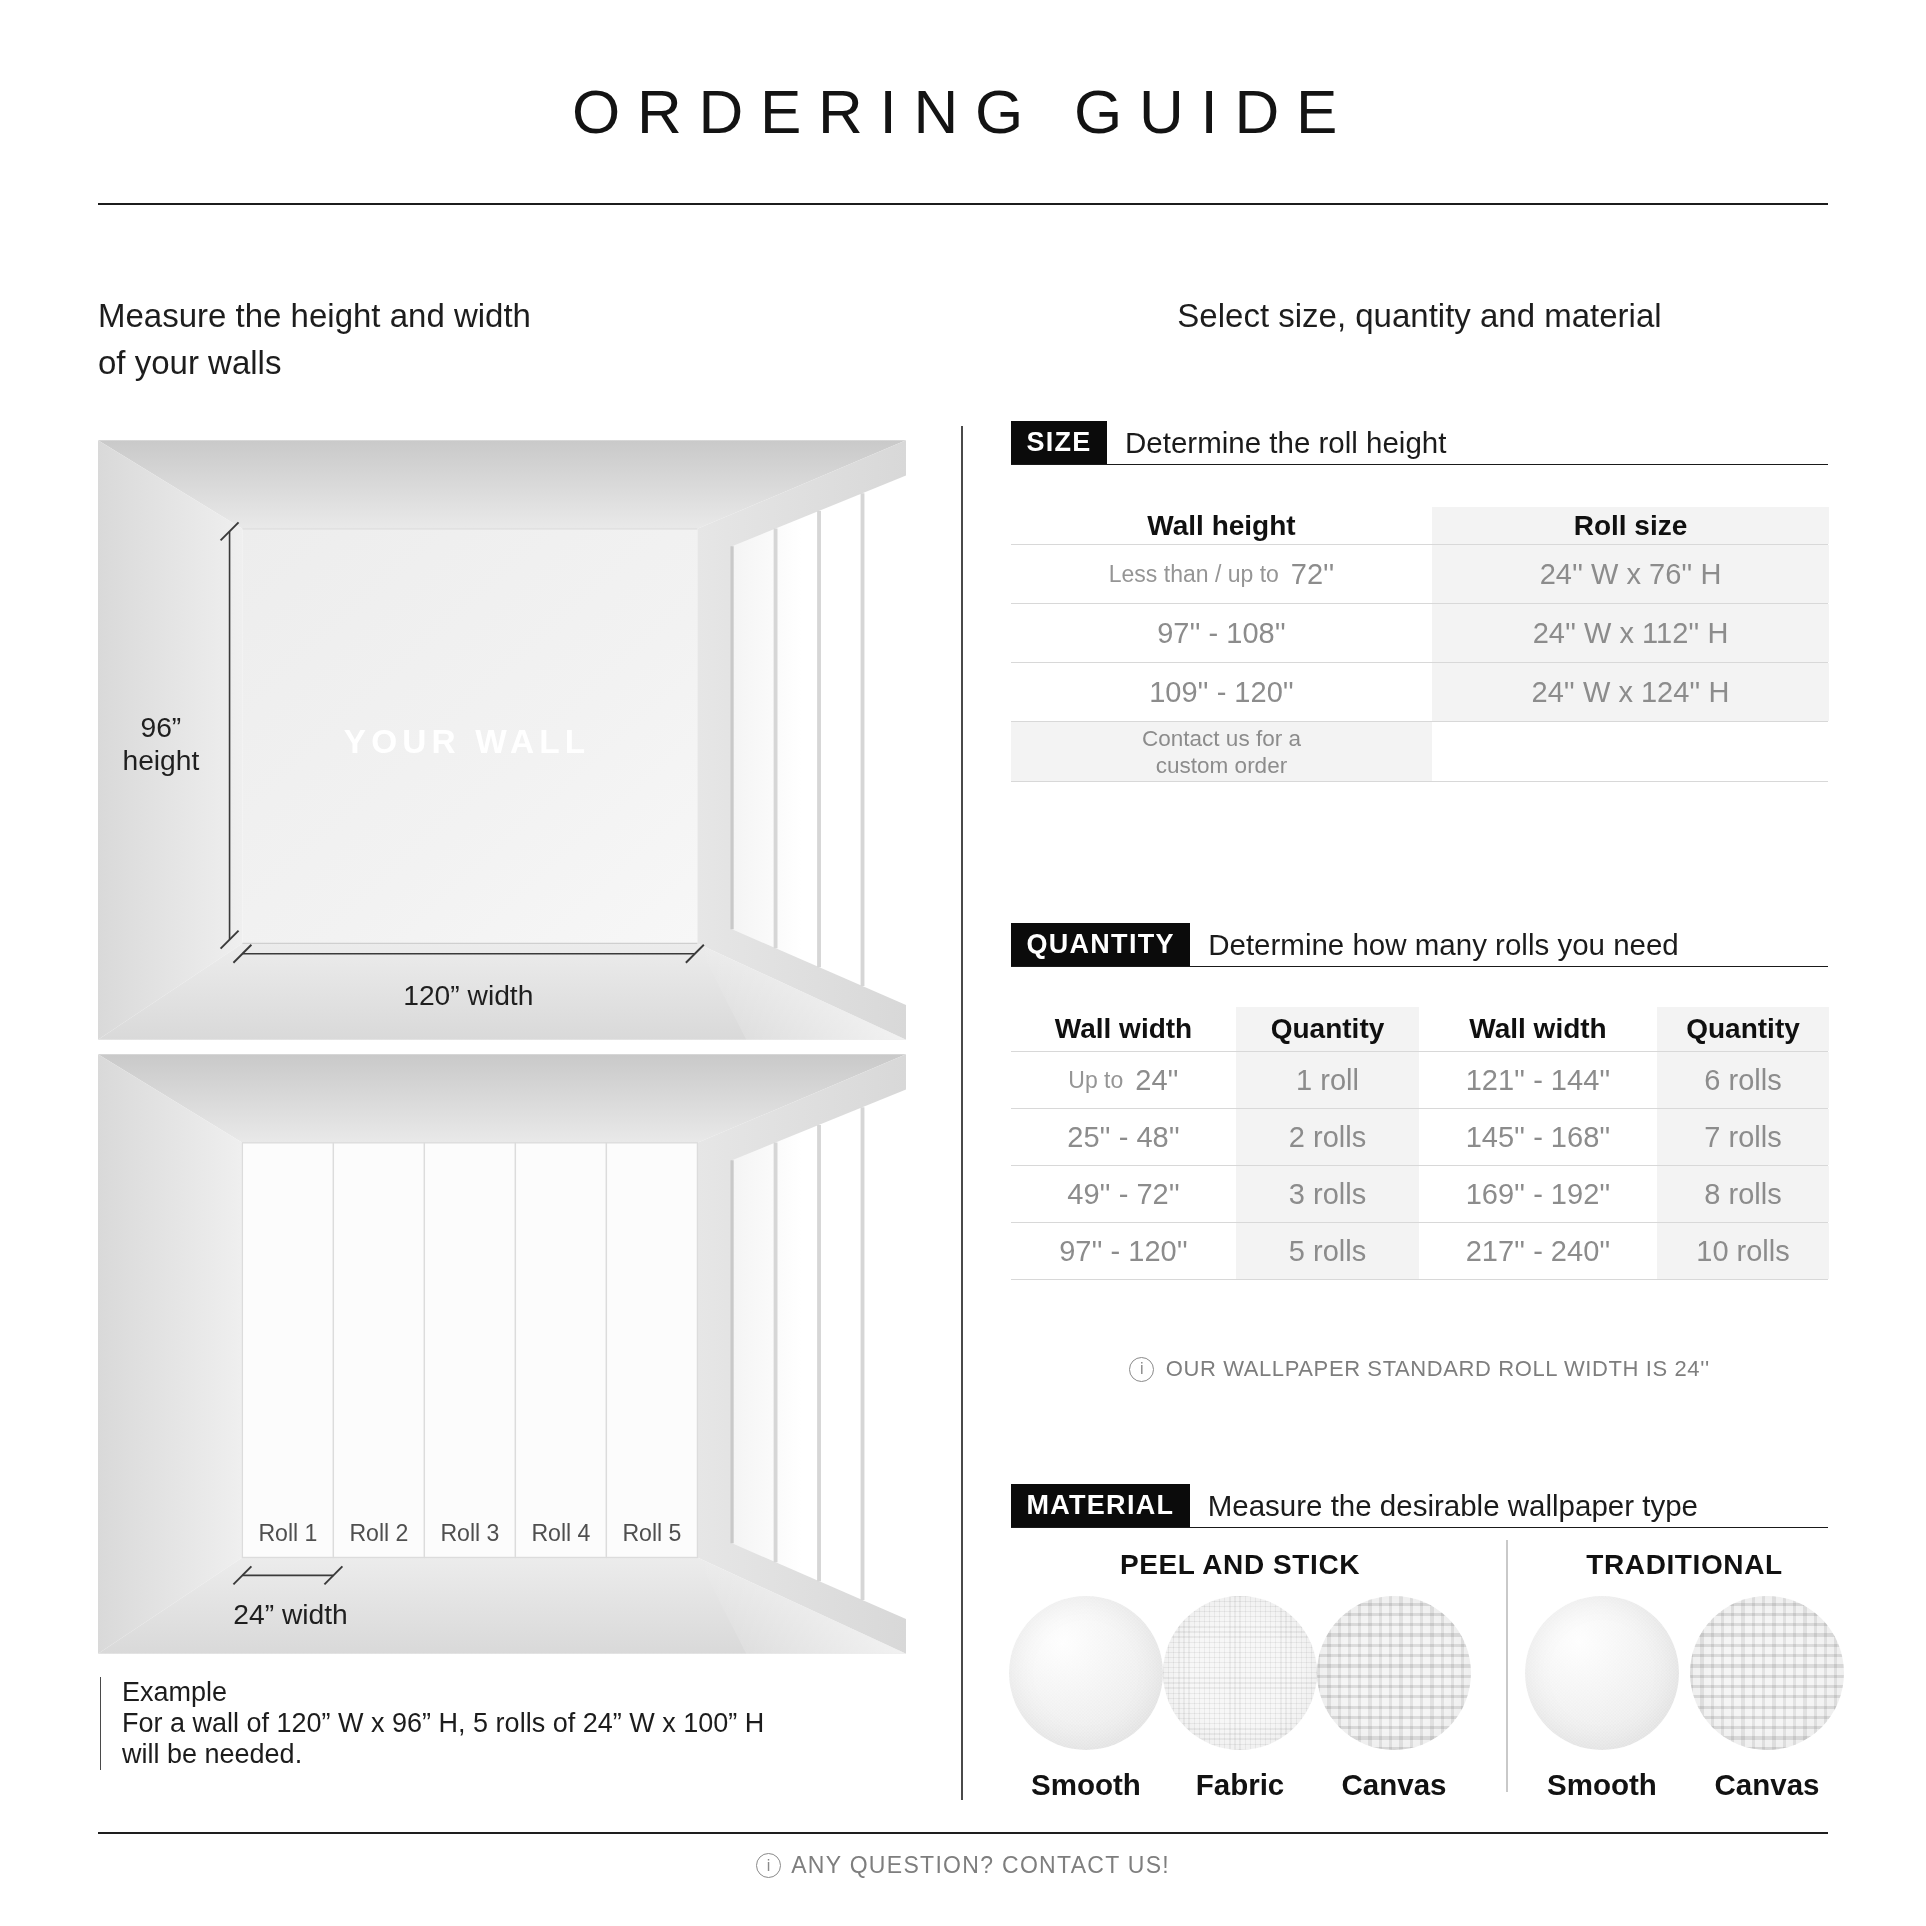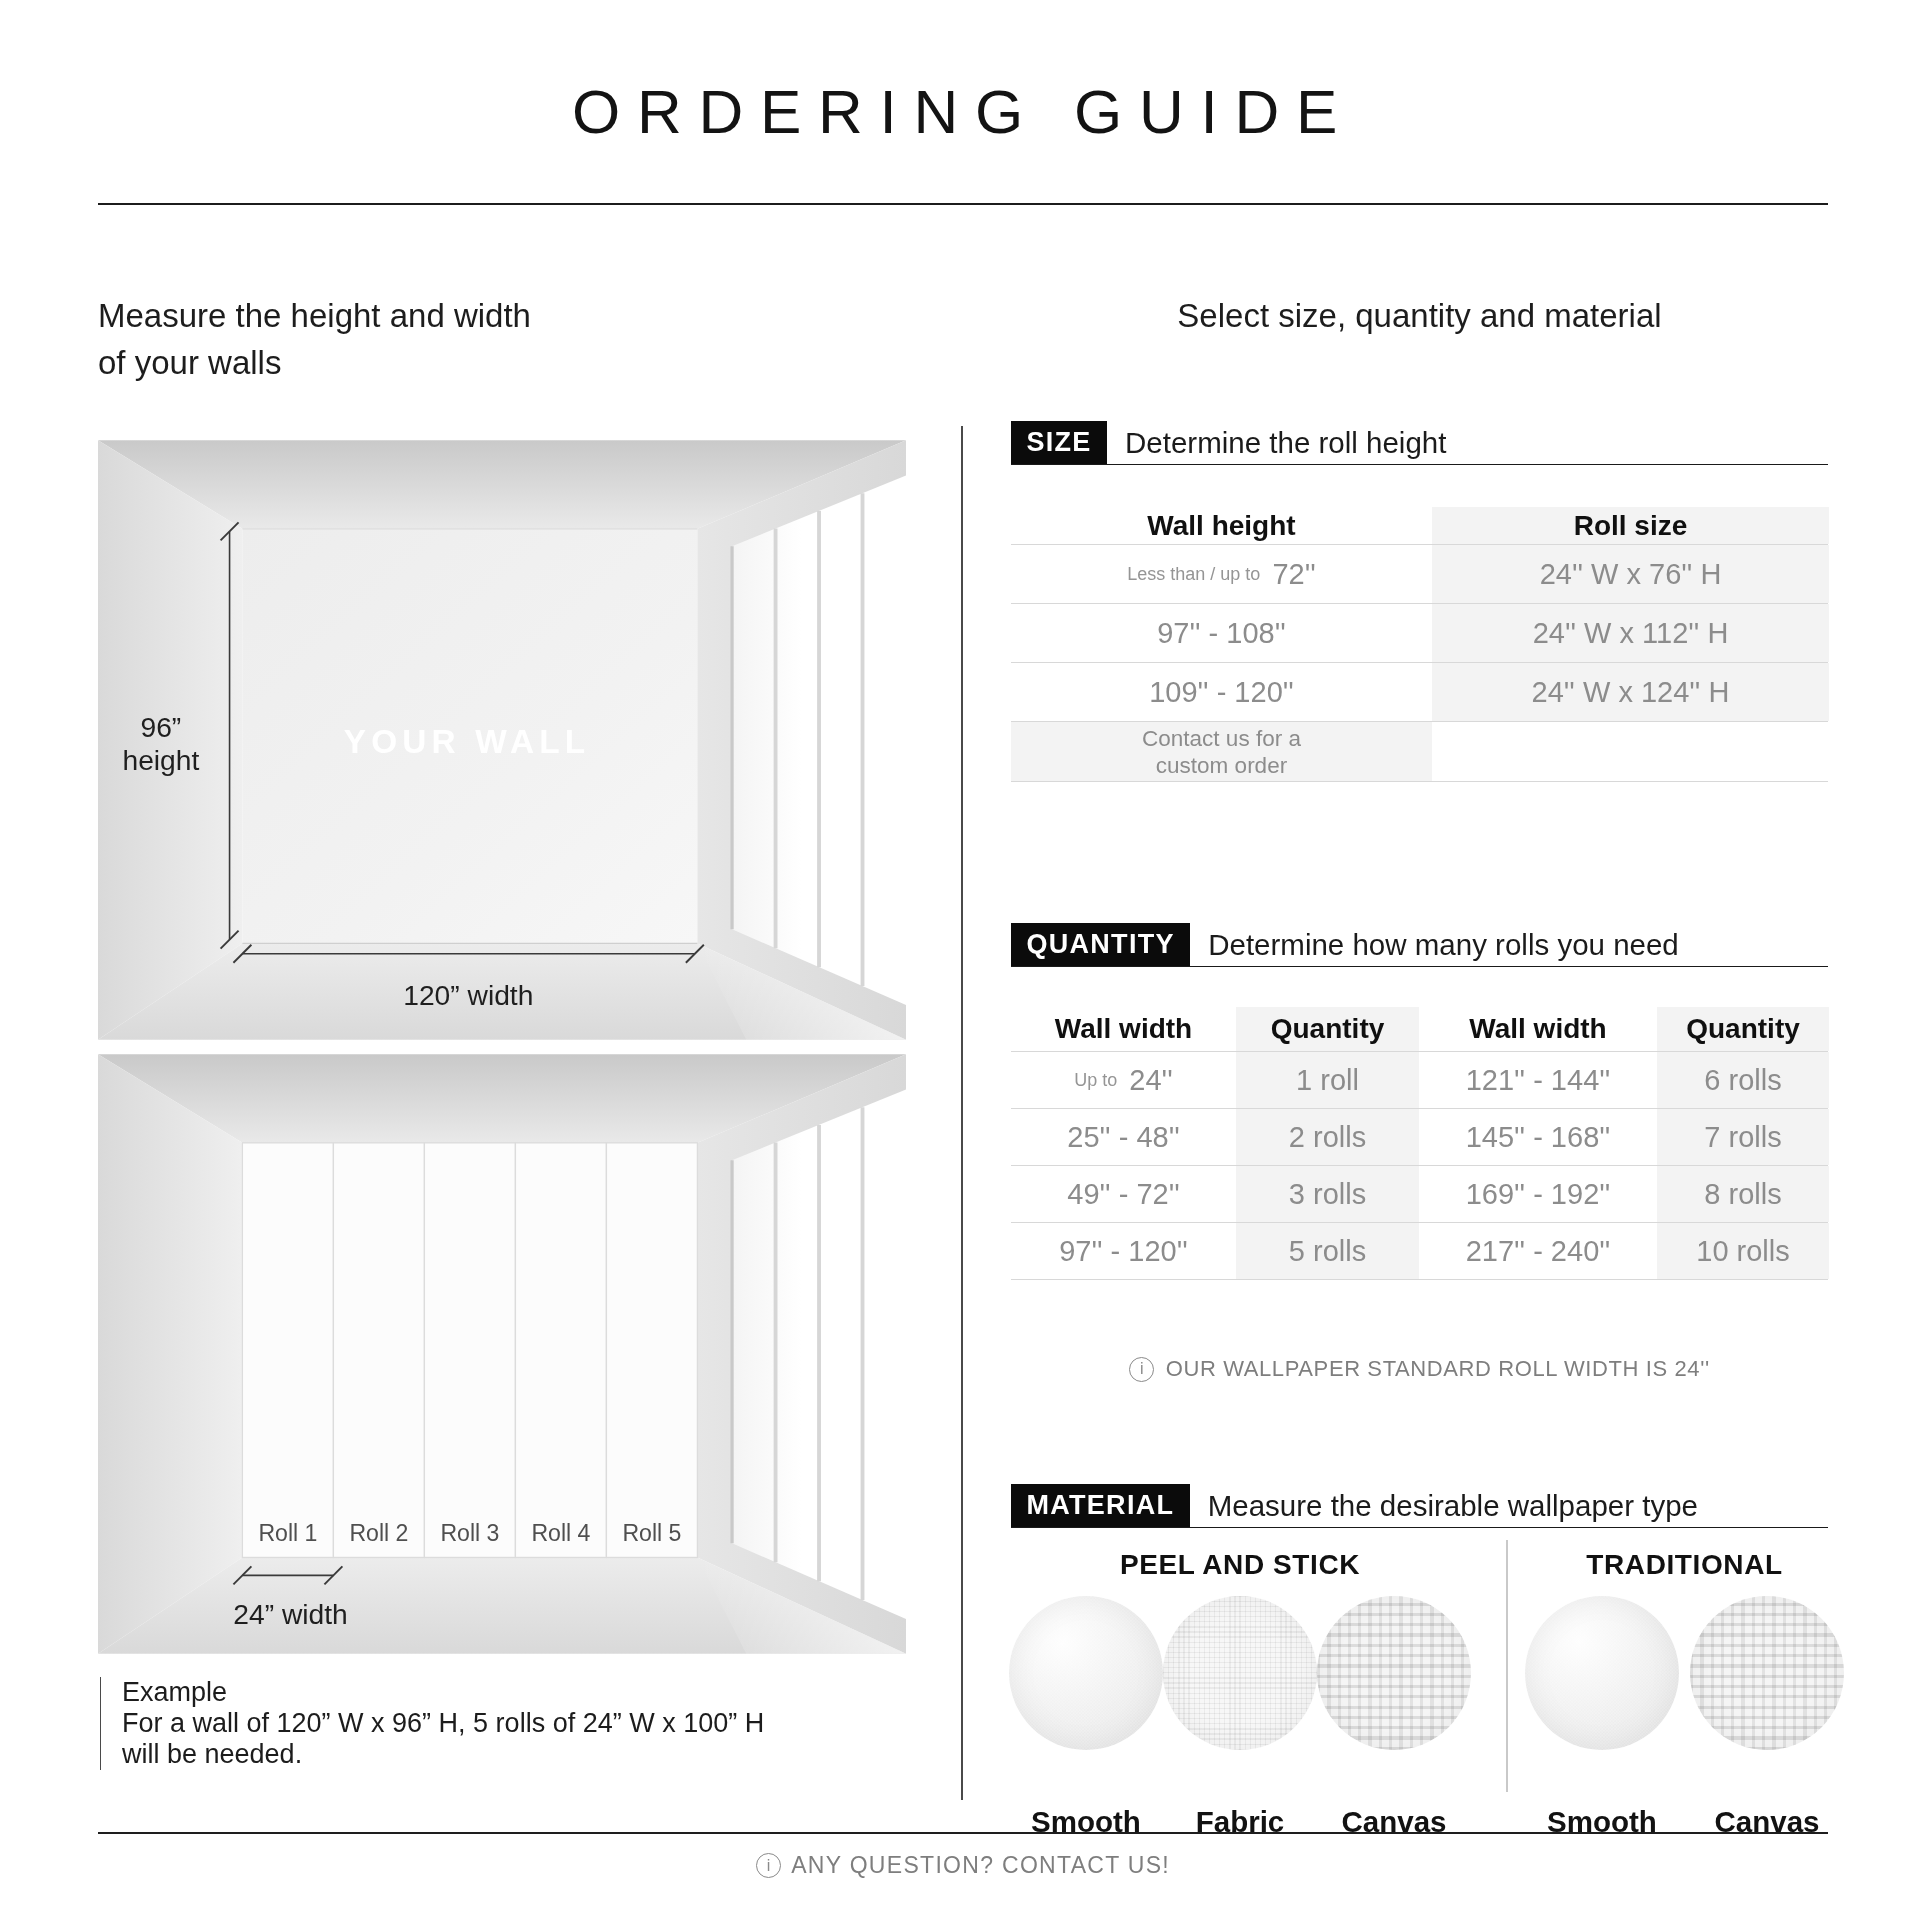--- a/index.html
+++ b/index.html
@@ -42,37 +42,37 @@
   #size-table{top:507px;}
   #quantity-table{top:1007px;}
   .trow{display:grid;border-bottom:1.3px solid #d8d8d8;}
   .size-cols{grid-template-columns:421px 397px;}
   .qty-cols{grid-template-columns:225px 183px,;grid-template-columns:225px 183px 238px 172px;}
   .tcell{display:flex;align-items:center;justify-content:center;text-align:center;}
   .tcell.shade{background:#f3f3f3;}
   .thead-cell{font-weight:700;font-size:28px;color:#101010;}
   .gray{color:#8c8c8c;}
   .val{font-size:29px;}
-  .pre{font-size:18px;color:#959595;margin-right:12px;}
+  .pre{font-size:23px;color:#959595;margin-right:12px;}
   .small-cell{font-size:22.5px;line-height:27px;white-space:pre-line;}
 
   
   .note{left:1011px;top:1356px;width:817px;display:flex;align-items:center;justify-content:center;
         gap:11.6px;color:#7e7e7e;}
   .note-text{font-size:22px;letter-spacing:0.6px;}
   .info-icon{width:23px;height:23px;border:1.9px solid #8a8a8a;border-radius:50%;display:flex;
              align-items:center;justify-content:center;font-size:16px;color:#8a8a8a;flex:0 0 auto;}
 
   
   .mat-group{position:absolute;top:1549px;}
   #mat-group-0{left:1009px;width:462px;}
   #mat-group-1{left:1525px;width:319px;}
   .group-name{text-align:center;font-size:28px;font-weight:700;color:#111;letter-spacing:0.6px;margin-bottom:15.4px;}
   .swatch-row{display:flex;justify-content:space-between;}
-  .swatch{display:flex;flex-direction:column;align-items:center;width:154px;gap:37px;}
+  .swatch{display:flex;flex-direction:column;align-items:center;width:154px;}
   .circle{width:154px;height:154px;border-radius:50%;box-shadow:inset 0 0 32px rgba(0,0,0,0.05);}
   .swatch-label{margin-top:18px;font-size:29.5px;font-weight:700;color:#121212;}
   .texture-smooth{background:
       radial-gradient(circle at 35% 30%, rgba(255,255,255,0.9), rgba(0,0,0,0.03) 75%),
       repeating-conic-gradient(#f6f6f6 0% 25%, #f1f1f1 0% 50%);
       background-size:100% 100%, 3.2px 3.2px;}
   .texture-fabric{background:
       repeating-linear-gradient(0deg, rgba(0,0,0,0.055) 0 1.3px, transparent 1.3px 5.1px),
       repeating-linear-gradient(90deg, rgba(0,0,0,0.05) 0 1.3px, transparent 1.3px 5.1px),
       #f7f7f7;}

